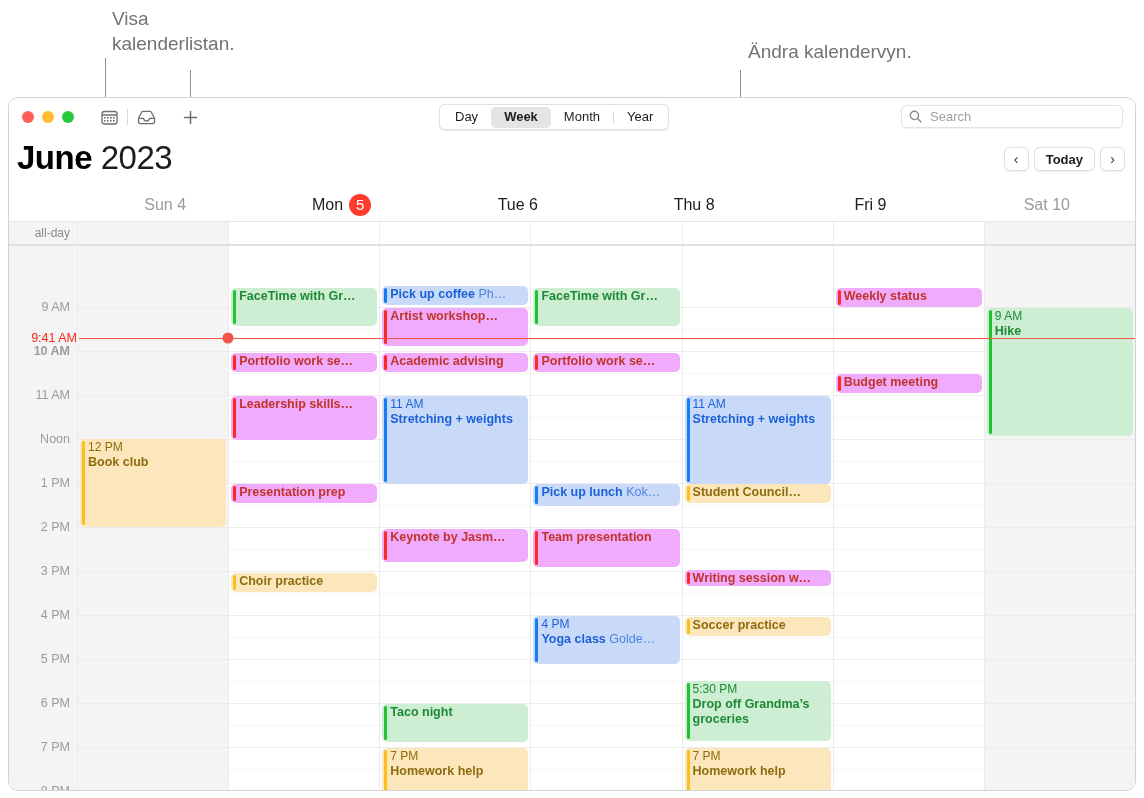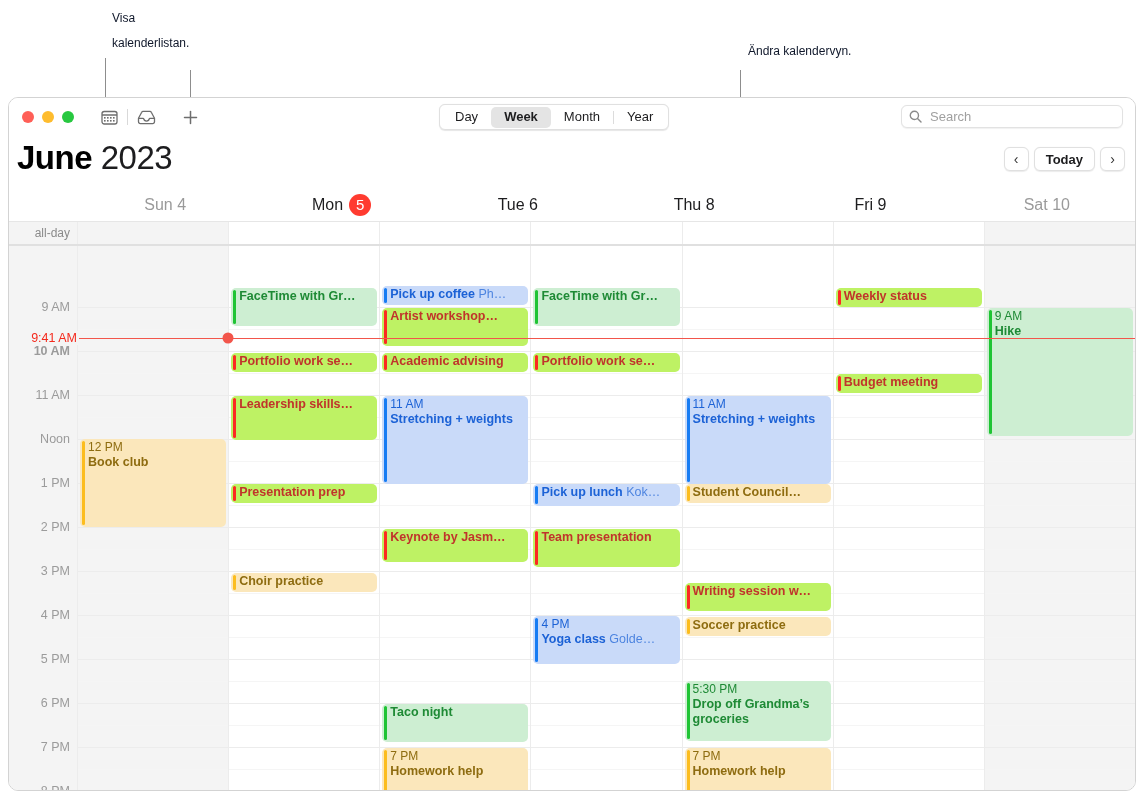--- a/index.html
+++ b/index.html
@@ -13,23 +13,23 @@
     position: relative;
     width: 1144px;
     height: 798px;
     overflow: hidden;
     background: #ffffff;
   }
 
   
   .callout {
     position: absolute;
-    font-size: 12px;
+    font-size: 19px;
     line-height: 25px;
-    color: #0f172a;
+    color: #737373;
     white-space: pre-line;
   }
   .callout-line {
     position: absolute;
     width: 1px;
     background: #8d8d8d;
   }
   .callout-elbow {
     position: absolute;
     border-left: 1px solid #8d8d8d;
@@ -290,21 +290,21 @@
     position: absolute;
     left: 2px; top: 2px; bottom: 2px;
     width: 3px;
     border-radius: 2px;
   }
   .ev .tm { font-weight: normal; font-size: 12px; display:block; }
   .ev .loc { font-weight: normal; color: inherit; opacity: 0.72; }
   .ev.wrap { white-space: normal; }
 
   
-  .c-red   { background:#bef264; color:#c0342b; }
+  .c-red   { background:#f0abfc; color:#c0342b; }
   .c-red   .bar { background:#fb2a22; }
   .c-blue  { background:#c9daf9; color:#1c62d6; }
   .c-blue  .bar { background:#177cf3; }
   .c-green { background:#cdeed2; color:#1e8a35; }
   .c-green .bar { background:#1fc434; }
   .c-yellow{ background:#fbe7bb; color:#8e6c10; }
   .c-yellow .bar { background:#fcbd1e; }
 
   
   .nowline {
@@ -607,21 +607,21 @@
             <div class="hline" style="top: 369px;"></div>
             <div class="hline-half" style="top: 391px;"></div>
             <div class="hline" style="top: 413px;"></div>
             <div class="hline-half" style="top: 435px;"></div>
             <div class="hline" style="top: 457px;"></div>
             <div class="hline-half" style="top: 479px;"></div>
             <div class="hline" style="top: 501px;"></div>
             <div class="hline-half" style="top: 523px;"></div>
             <div class="ev c-blue wrap" style="top: 150px; height: 88px;"><div class="bar"></div><span class="tm">11 AM</span><span>Stretching + weights</span></div>
             <div class="ev c-yellow" style="top: 238px; height: 19px;"><div class="bar"></div><span>Student Council…</span></div>
-            <div class="ev c-red" style="top: 337px; height: 28px;"><div class="bar"></div><span>Writing session w…</span></div>
+            <div class="ev c-red" style="top: 324px; height: 16px;"><div class="bar"></div><span>Writing session w…</span></div>
             <div class="ev c-yellow" style="top: 371px; height: 19px;"><div class="bar"></div><span>Soccer practice</span></div>
             <div class="ev c-green wrap" style="top: 435px; height: 60px;"><div class="bar"></div><span class="tm">5:30 PM</span><span>Drop off Grandma’s groceries</span></div>
             <div class="ev c-yellow wrap" style="top: 502px; height: 53px;"><div class="bar"></div><span class="tm">7 PM</span><span>Homework help</span></div>
           </div>
           <div class="col">
             <div class="hline" style="top: 61px;"></div>
             <div class="hline-half" style="top: 83px;"></div>
             <div class="hline" style="top: 105px;"></div>
             <div class="hline-half" style="top: 127px;"></div>
             <div class="hline" style="top: 149px;"></div>

